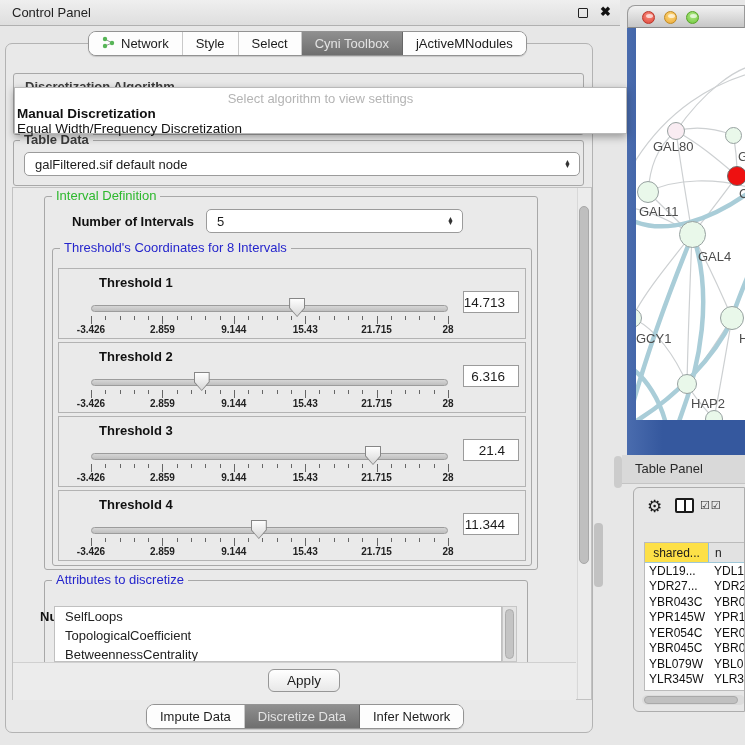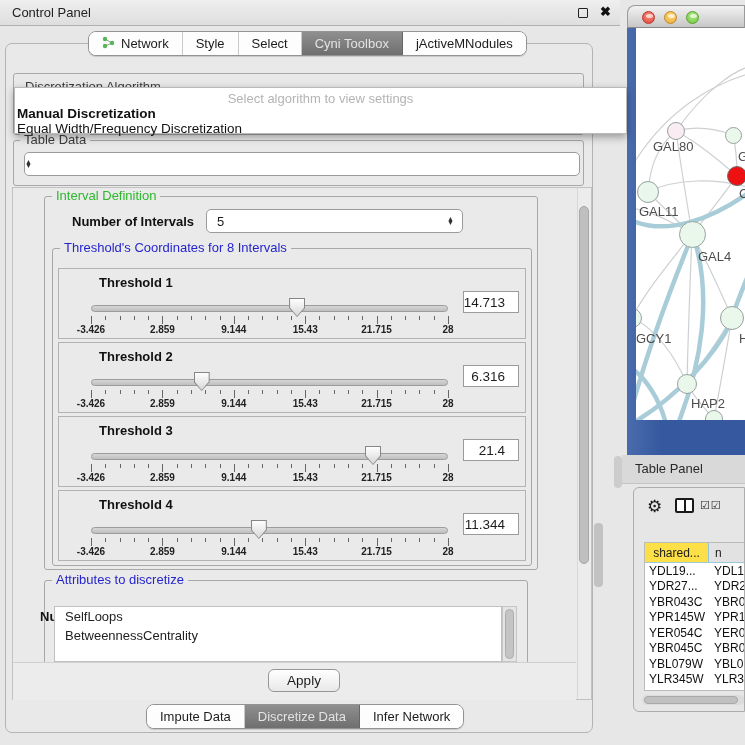--- a/index.html
+++ b/index.html
@@ -21,21 +21,21 @@
   .top-tabs { left:88px; top:31px; z-index:20; }
   .bottom-tabs { left:146px; top:704px; z-index:20; }
   .net-glyph { margin-right:6px; }
 
   
   .content-panel { left:5px; top:43px; width:588px; height:690px; background:#e9e9e9; border:1px solid #b3b3b3; border-radius:7px; }
 
   
   .groupbox { border:1px solid #a8a8a8; border-radius:3px; }
   .grouplabel { position:absolute; background:#e9e9e9; padding:0 4px; font-size:13px; line-height:14px; }
-  .g-dark { color:#3c3c3c; }
+  .g-dark { color:#3c3c3c;font-weight:bold; }
   .g-green { color:#2db82d; }
   .g-blue { color:#2525cc; }
 
   
   .combo { background:#fff; border:1px solid #9b9b9b; border-radius:5px; display:flex; align-items:center; font-size:13px; }
   .combo .val { padding-left:10px; flex:1; white-space:nowrap; overflow:hidden; }
   .spin-arrows { display:flex; flex-direction:column; align-items:center; line-height:4.5px; font-size:7px; color:#333; padding-right:8px; }
   .focus-combo { border:2px solid #5a9fd4; box-shadow:0 0 3px #7ab6e4; }
 
   
@@ -160,20 +160,21 @@
 
 <div class="abs popup">
   <div class="ph">Select algorithm to view settings</div>
   <div class="item bold">Manual Discretization</div>
   <div class="item">Equal Width/Frequency Discretization</div>
 </div>
 
 <div class="abs groupbox" style="left:13px; top:140px; width:571px; height:46px;"></div>
 <div class="grouplabel g-dark" style="left:20px; top:133px;">Table Data</div>
 <div class="abs combo" style="left:24px; top:152px; width:556px; height:24px;">
+  <span class="val">galFiltered.sif default node</span>
   <span class="spin-arrows">▲<br>▼</span>
 </div>
 
 <div class="abs viewport"></div>
 <div class="abs vscroll-track"></div>
 <div class="abs vscroll-thumb"></div>
 
 <div class="abs groupbox" style="left:44px; top:196px; width:494px; height:374px; background:#eaeaea;"></div>
 <div class="grouplabel g-green" style="left:52px; top:189px; background:#eaeaea; z-index:2;">Interval Definition</div>
 <div class="abs lbl13b" style="left:72px; top:214px; z-index:2;">Number of Intervals</div>
@@ -368,20 +369,21 @@
       <span style="left: 100%;">28</span>
     </div>
   <div class="valbox">11.344</div>
 </div>
 
 <div class="abs groupbox" style="left:44px; top:580px; width:484px; height:118px; z-index:1;"></div>
 <div class="grouplabel g-blue" style="left:52px; top:573px; background:#eaeaea; z-index:2;">Attributes to discretize</div>
 <div class="abs lbl13b" style="left:40px; top:589px; z-index:2;margin-top:20px;">Numerical Attributes</div>
 <div class="abs attr-list">
   <div class="attr-item">SelfLoops</div>
+  <div class="attr-item">TopologicalCoefficient</div>
   <div class="attr-item">BetweennessCentrality</div>
 </div>
 <div class="abs list-scroll">
     <div class="list-thumb"></div>
   </div>
 
 <div class="abs apply-strip"></div>
 <div class="abs apply-btn">Apply</div>
 
 <div class="abs tabstrip bottom-tabs">

